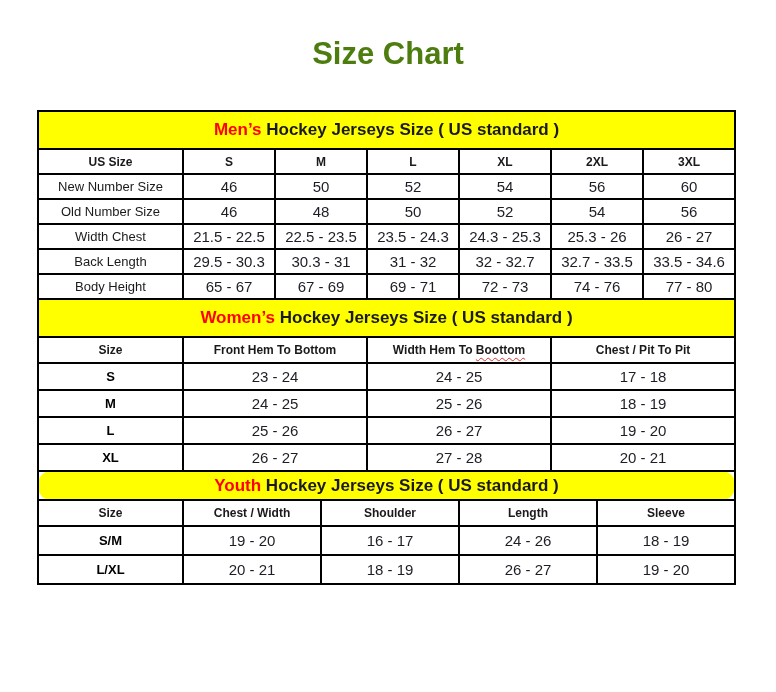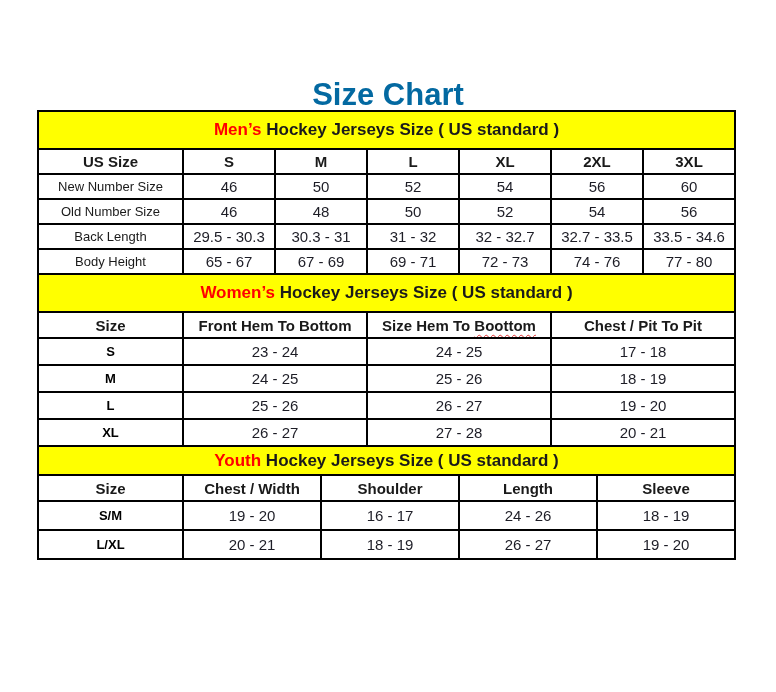--- a/index.html
+++ b/index.html
@@ -12,26 +12,26 @@
     color: #111111;
   }
   .page {
     position: relative;
     width: 776px;
     height: 692px;
     overflow: hidden;
   }
   .page-title {
     margin: 0;
-    padding-top: 79px;
+    padding-top: 38px;
     text-align: center;
     font-size: 31px;
     line-height: 1;
     font-weight: bold;
-    color: #0369a1;
+    color: #4d7c0f;
     letter-spacing: 0px;
   }
   .tables-wrap {
     position: absolute;
     left: 37px;
     top: 110px;
     width: 756px;
   }
   table.sheet {
     border-collapse: collapse;
@@ -50,25 +50,25 @@
     overflow: hidden;
     white-space: nowrap;
   }
   tr.caption-row td {
     background: #FFFF00;
     height: 36px;
     font-size: 17px;
     font-weight: bold;
     color: #1a1a1a;
   }
-  tr.caption-row.short td { height: 27px; }
+  tr.caption-row.short td { height: 27px; border-radius: 13px; }
   .red-word { color: #FF0000; }
   tr.head-row th {
     height: 23px;
-    font-size: 15px;
+    font-size: 12px;
     font-weight: bold;
     color: #1a1a1a;
     background: #ffffff;
   }
   tr.data-row td {
     height: 23px;
     font-size: 15px;
     font-weight: normal;
     color: #1d1d26;
     background: #ffffff;
@@ -131,20 +131,29 @@
         <tr class="data-row">
           <td class="lbl">Old Number Size</td>
           <td>46</td>
           <td>48</td>
           <td>50</td>
           <td>52</td>
           <td>54</td>
           <td>56</td>
         </tr>
         <tr class="data-row">
+          <td class="lbl">Width Chest</td>
+          <td>21.5 - 22.5</td>
+          <td>22.5 - 23.5</td>
+          <td>23.5 - 24.3</td>
+          <td>24.3 - 25.3</td>
+          <td>25.3 - 26</td>
+          <td>26 - 27</td>
+        </tr>
+        <tr class="data-row">
           <td class="lbl">Back Length</td>
           <td>29.5 - 30.3</td>
           <td>30.3 - 31</td>
           <td>31 - 32</td>
           <td>32 - 32.7</td>
           <td>32.7 - 33.5</td>
           <td>33.5 - 34.6</td>
         </tr>
         <tr class="data-row">
           <td class="lbl">Body Height</td>
@@ -165,21 +174,21 @@
           <col style="width:184px">
           <col style="width:184px">
       </colgroup>
       <tbody>
         <tr class="caption-row">
           <td colspan="4"><span class="red-word">Women’s</span><span> Hockey Jerseys Size ( US standard )</span></td>
         </tr>
         <tr class="head-row">
           <th>Size</th>
           <th>Front Hem To Bottom</th>
-          <th><span>Size Hem To </span><span class="wavy">Boottom</span></th>
+          <th><span>Width Hem To </span><span class="wavy">Boottom</span></th>
           <th>Chest / Pit To Pit</th>
         </tr>
         <tr class="data-row">
           <td class="lbl bold">S</td>
           <td>23 - 24</td>
           <td>24 - 25</td>
           <td>17 - 18</td>
         </tr>
         <tr class="data-row">
           <td class="lbl bold">M</td>

